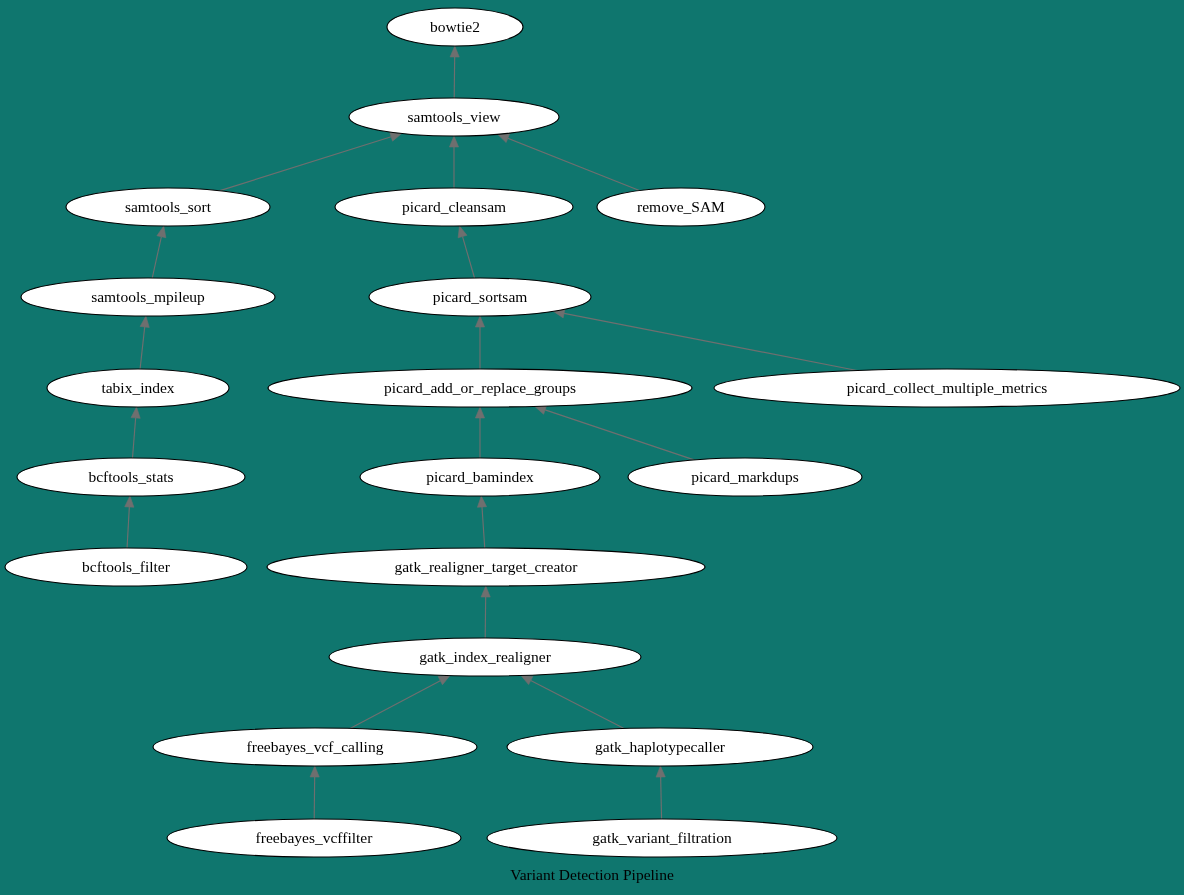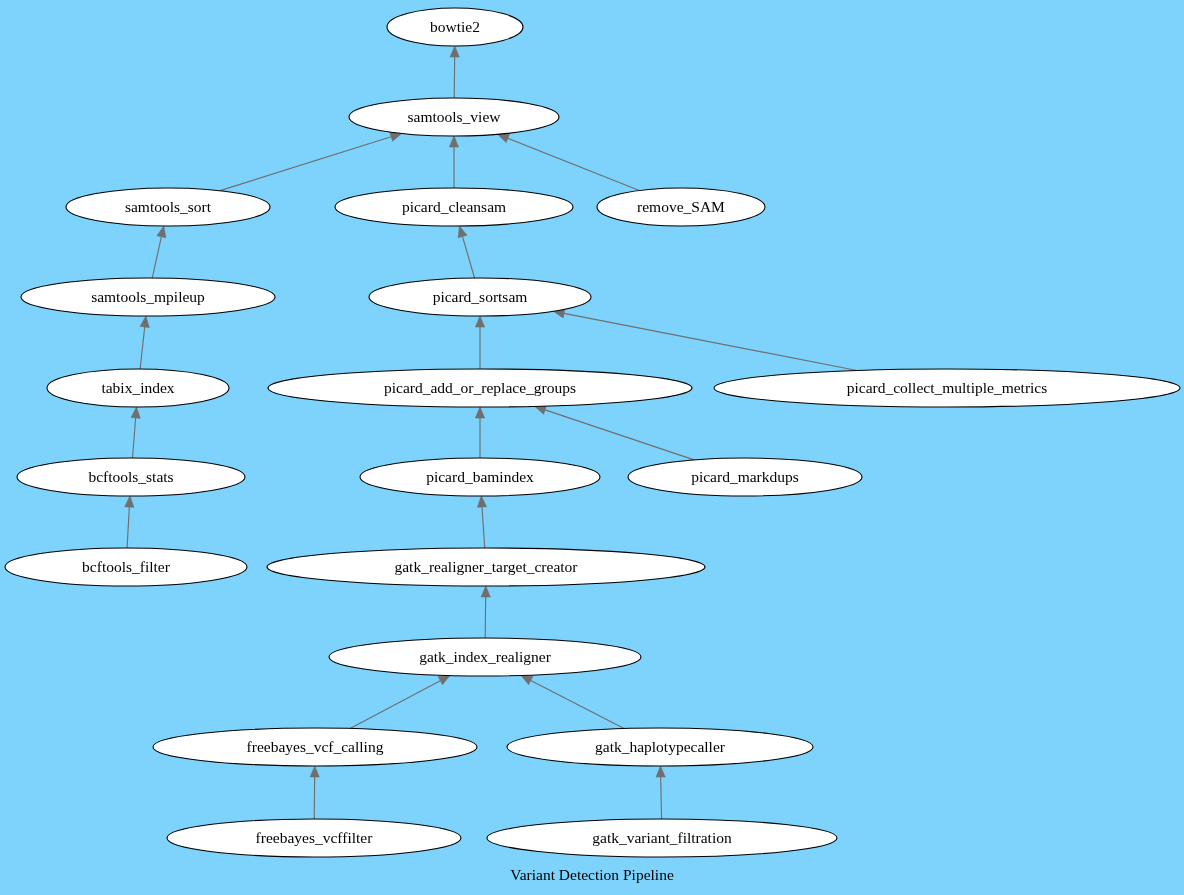--- a/index.html
+++ b/index.html
@@ -5,21 +5,21 @@
 <style>
   html, body {
     margin: 0;
     padding: 0;
     background: #ffffff;
   }
   #canvas {
     position: relative;
     width: 1184px;
     height: 895px;
-    background: #7dd3fc;
+    background: #0f766e;
     overflow: hidden;
     font-family: "Liberation Serif", "DejaVu Serif", serif;
   }
   #graph-svg {
     position: absolute;
     left: 0;
     top: 0;
     width: 1184px;
     height: 895px;
   }

